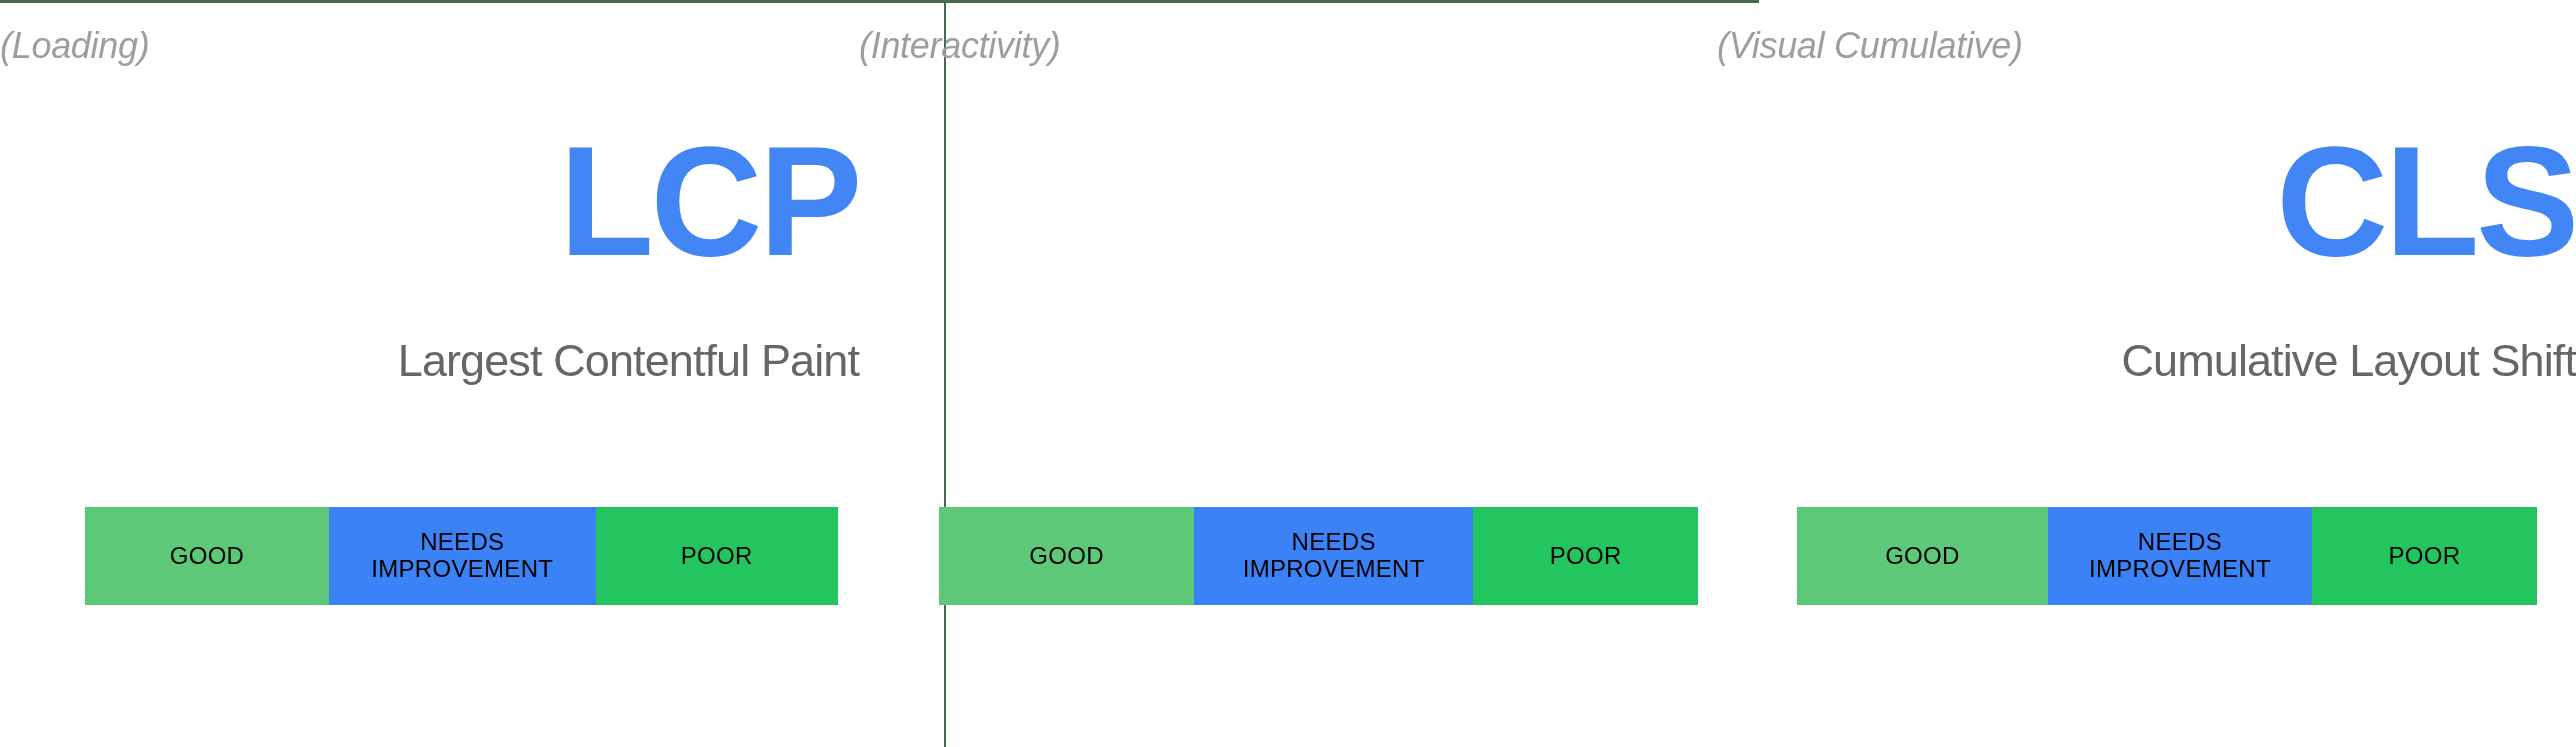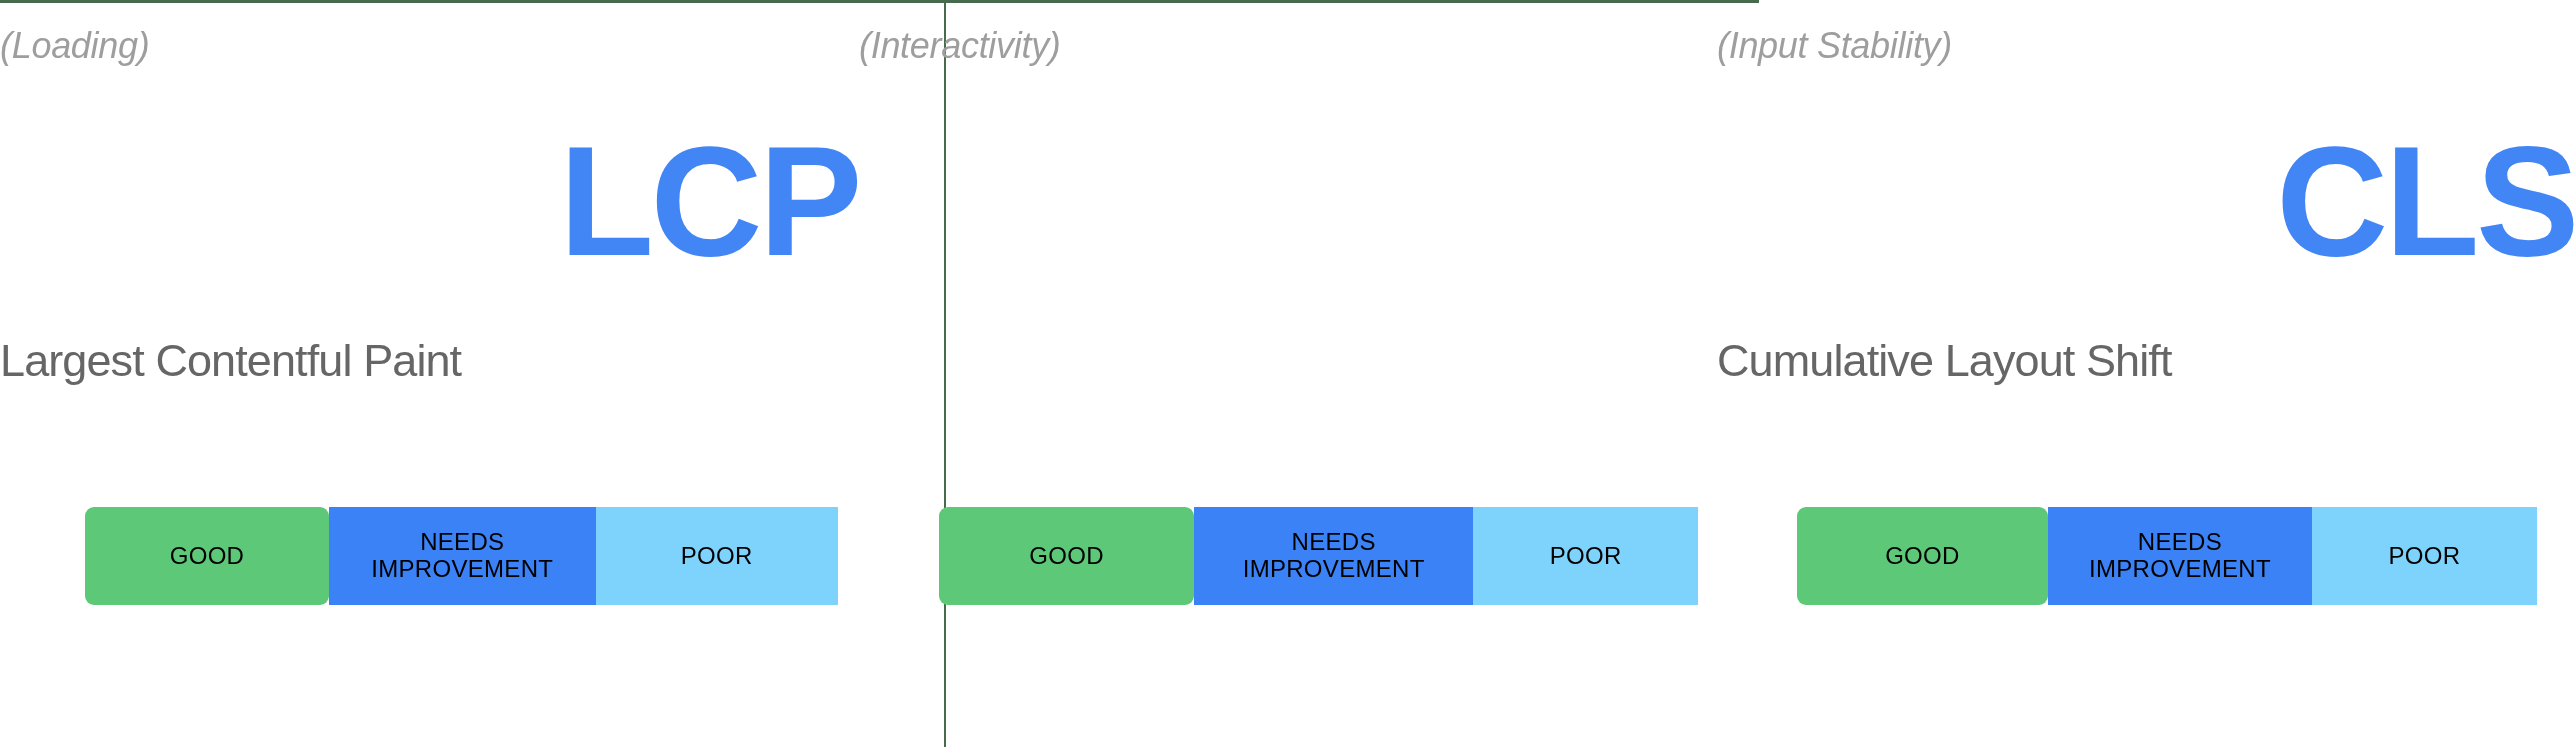--- a/index.html
+++ b/index.html
@@ -78,21 +78,21 @@
     color: #4285f4;
     letter-spacing: -3.4px;
     white-space: nowrap;
   }
 
   .fullname {
     position: absolute;
     left: 0;
     width: 859px;
     top: 338px;
-    text-align: left;
+    text-align: right;
     font-size: 45px;
     line-height: 1;
     color: #666666;
     letter-spacing: -0.9px;
     white-space: nowrap;
   }
 
   
   .bar-wrap {
     position: absolute;
@@ -117,23 +117,23 @@
     align-items: center;
     justify-content: center;
     text-align: center;
     font-size: 24px;
     line-height: 1.12;
     font-weight: 400;
     color: #000000;
     letter-spacing: 0.3px;
     box-sizing: border-box;
   }
-  .seg.good  { background: #5cc878; border-radius: 9px; }
+  .seg.good  { background: #5cc878; }
   .seg.needs { background: #3b82f6; }
-  .seg.poor  { background: #7dd3fc; }
+  .seg.poor  { background: #22c55e; }
 
   
   .pin {
     position: absolute;
     top: 597px;
     width: 0;
     height: 0;
   }
 </style>
 </head>
@@ -194,21 +194,21 @@
       </div>
       <div class="pin" style="left:70.4%">
         
         
         
       </div>
     </div>
   </div>
 
   <div class="panel p2">
-    <div class="category">(Input Stability)</div>
+    <div class="category">(Visual Cumulative)</div>
     <div class="acronym">CLS</div>
     <div class="fullname">Cumulative Layout Shift</div>
 
     <div class="bar-wrap">
       <div class="bar">
         <div class="seg good" style="width:33.9%">GOOD</div>
         <div class="seg needs" style="width:35.7%">
           <span>
             <span>NEEDS</span><br>
             <span>IMPROVEMENT</span>

